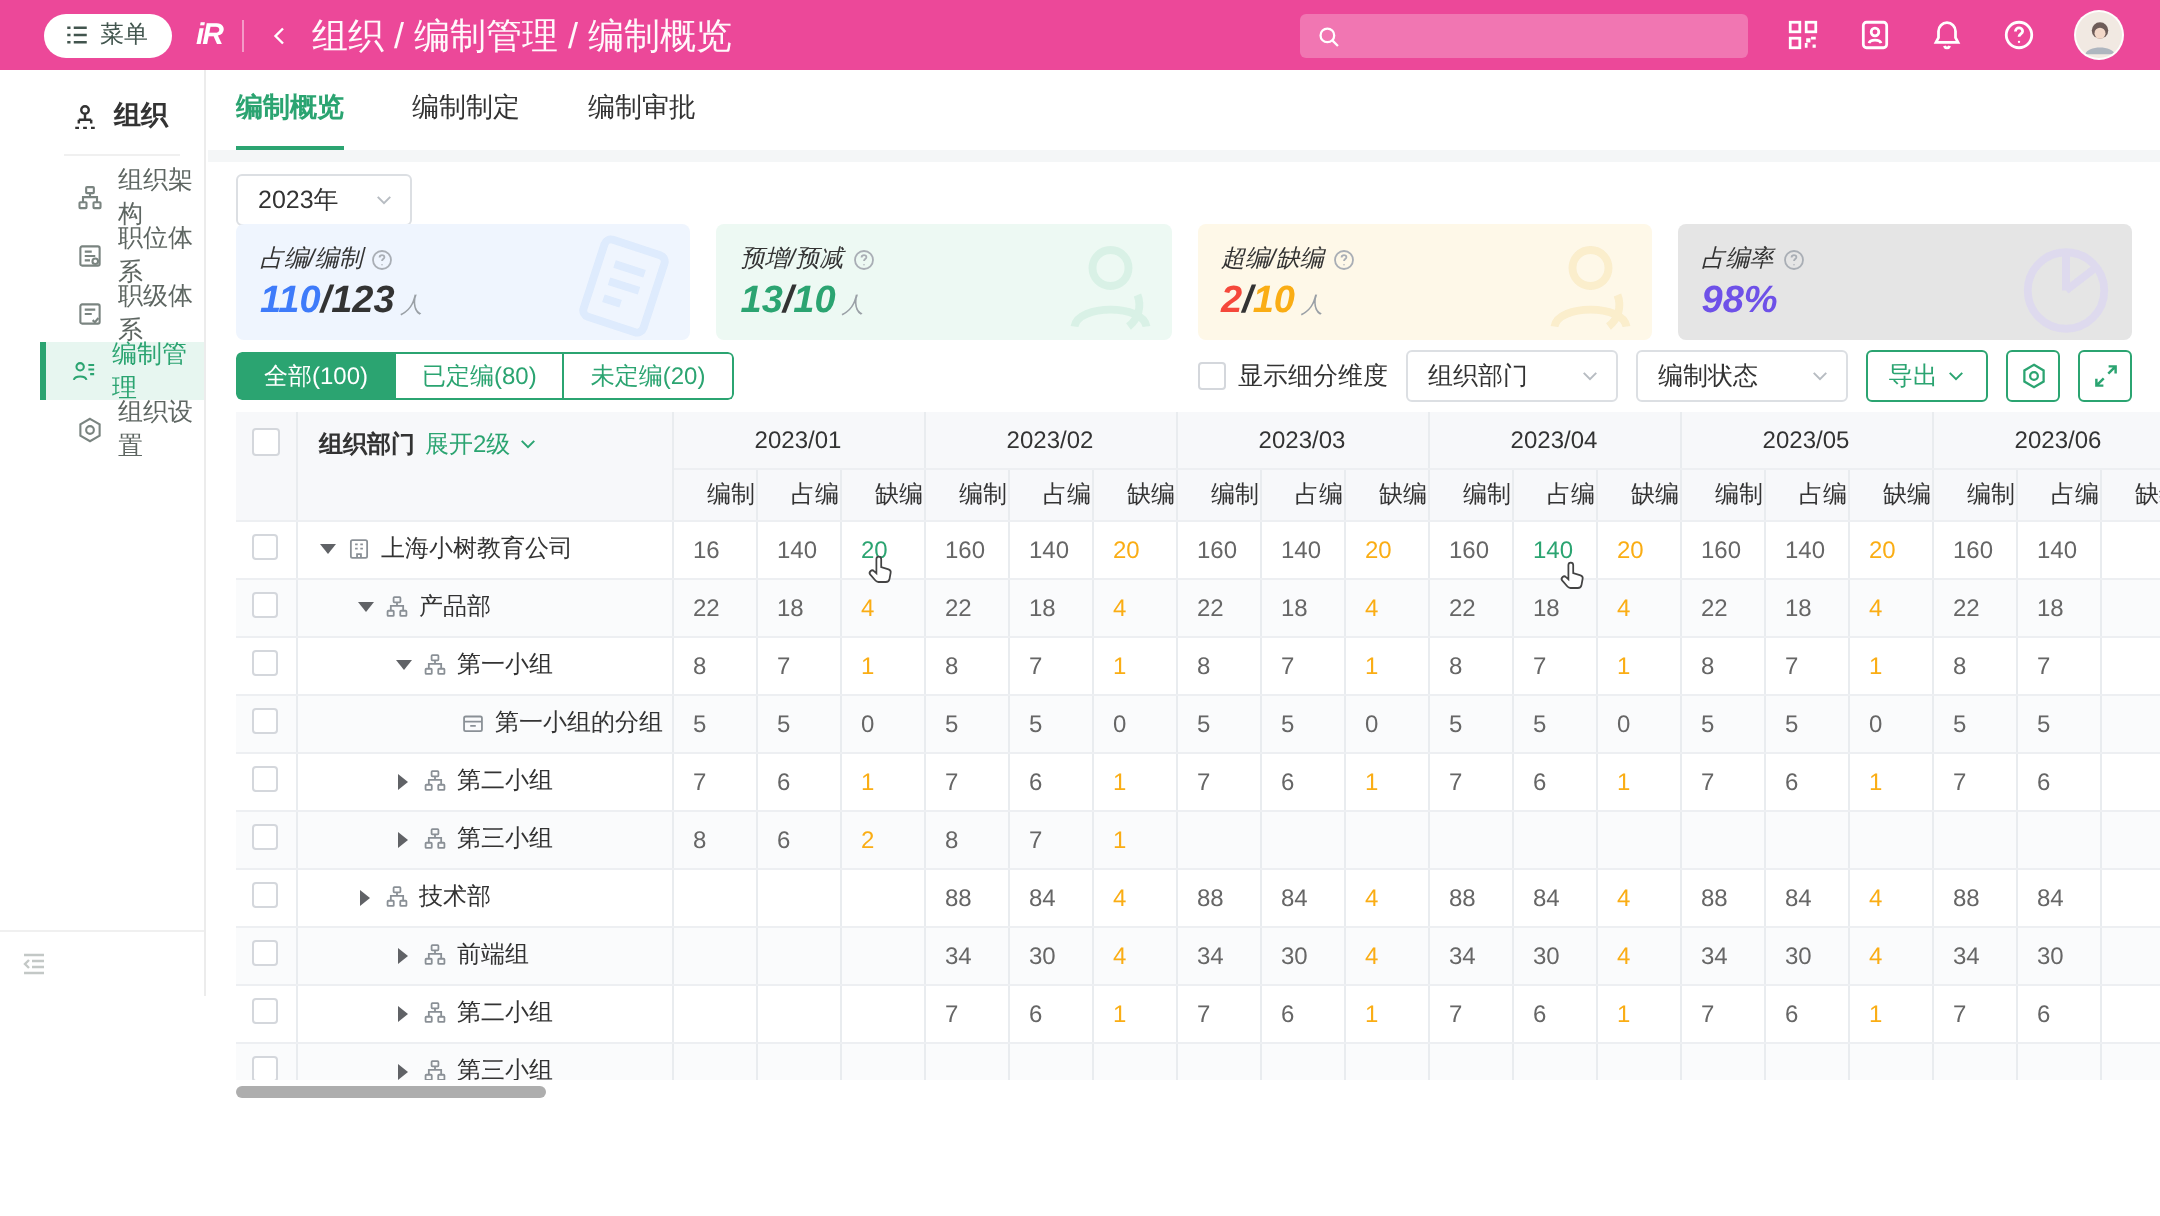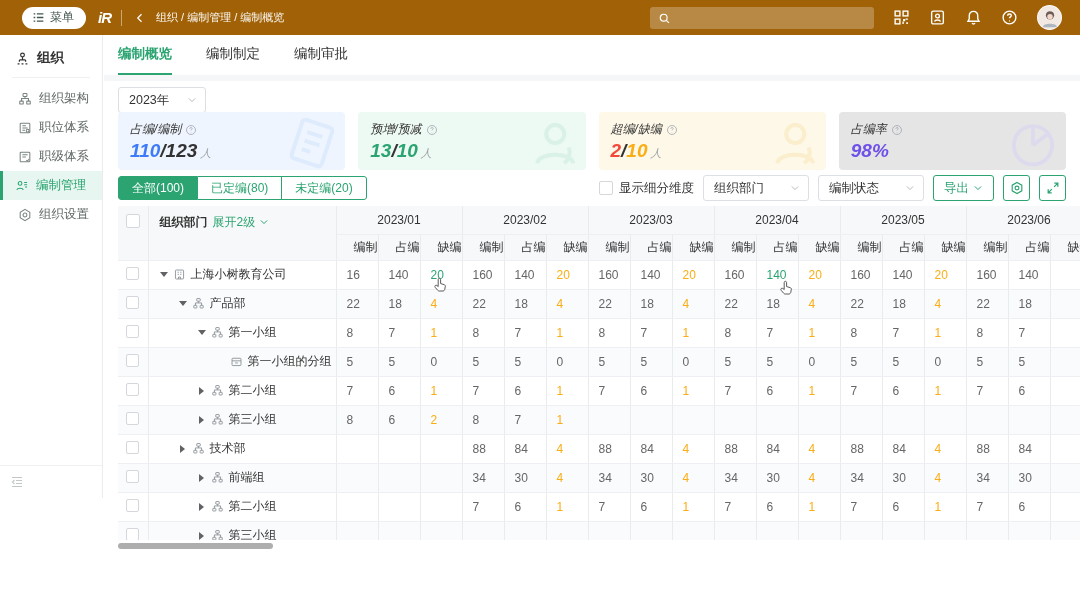--- a/index.html
+++ b/index.html
@@ -1,39 +1,39 @@
 <!DOCTYPE html>
 <html><head>
 <meta charset="utf-8">
 <style>
   * { margin:0; padding:0; box-sizing:border-box; }
   html,body { width:1080px; height:608px; overflow:hidden; }
   body { font-family:"Liberation Sans","DejaVu Sans",sans-serif; background:#fff; position:relative; font-size:13px; color:#333; }
   .page { position:absolute; inset:0; width:1080px; height:608px; }
 
   
-  .topbar { position:absolute; left:0; top:0; width:1080px; height:35px; background:#a16207; display:flex; align-items:center; z-index:30; }
+  .topbar { position:absolute; left:0; top:0; width:1080px; height:35px; background:#ec4899; display:flex; align-items:center; z-index:30; }
   .menu-pill { margin-left:22px; height:22px; padding:0 12px 0 10px; background:#fff; border:none; border-radius:11px; display:flex; align-items:center; gap:5px; font-size:12px; color:#42554e; cursor:pointer; }
   .menu-pill svg { width:13px; height:13px; stroke:#42554e; }
   .logo { font-size:15px; font-weight:bold; color:#fff; letter-spacing:-1px; margin-left:12px; font-style:italic; }
   .topbar-divider { width:1px; height:16px; background:rgba(255,255,255,.45); margin:0 12px 0 10px; }
   .back-arrow { width:16px; height:16px; display:flex; align-items:center; cursor:pointer; }
   .back-arrow svg { width:12px; height:12px; stroke:#fff; }
-  .breadcrumb { color:rgba(255,255,255,.96); font-size:11px; margin-left:6px; }
+  .breadcrumb { color:rgba(255,255,255,.96); font-size:18px; margin-left:6px; }
   .search-box { position:absolute; left:650px; top:7px; width:224px; height:22px; background:rgba(255,255,255,.25); border-radius:3px; display:flex; align-items:center; padding:0 8px; }
   .search-box input { flex:1; border:none; outline:none; background:transparent; font-size:12px; color:#fff; font-family:inherit; }
   .search-box input::placeholder { color:rgba(255,255,255,.9); }
   .search-box svg { width:13px; height:13px; stroke:#fff; flex:0 0 auto; }
   .top-icons { position:absolute; right:18px; top:0; height:35px; display:flex; align-items:center; gap:19px; }
   .top-icon { width:17px; height:17px; display:flex; cursor:pointer; }
   .top-icon svg { width:17px; height:17px; stroke:#fff; }
   .avatar { width:25px; height:25px; border-radius:50%; background:#f1e9e2; border:1.5px solid rgba(255,255,255,.9); overflow:hidden; display:flex; align-items:flex-end; justify-content:center; cursor:pointer; }
 
   
-  .sidebar { position:absolute; left:0; top:35px; width:103px; height:463px; background:#fff; border-right:1px solid #ececec; z-index:20; }
+  .sidebar { position:absolute; left:0; top:35px; width:103px; height:463px; background:#fff; border-right:1px solid #ececec; z-index:20;padding-left:20px; }
   .sb-header { display:flex; align-items:center; gap:7px; padding:14px 0 10px 15px; font-size:13.5px; font-weight:bold; color:#333; }
   .sb-header svg { width:15px; height:15px; stroke:#333; }
   .sb-divider { height:1px; background:#f0f0f0; margin:0 12px 6px 12px; }
   .sb-item { height:29px; display:flex; align-items:center; gap:7px; padding-left:15px; font-size:12.5px; color:#5e6662; cursor:pointer; border-left:3px solid transparent; }
   .sb-item svg { width:14px; height:14px; stroke:#7a8480; }
   .sb-item.active { background:#E7F6F0; color:#2BA471; border-left:3px solid #2BA471; padding-left:12px; }
   .sb-item.active svg { stroke:#2BA471; }
   .sb-bottom-divider { position:absolute; left:0; bottom:32px; width:100%; height:1px; background:#f0f0f0; }
   .collapse-btn { position:absolute; left:10px; bottom:8px; width:16px; height:16px; cursor:pointer; }
   .collapse-btn svg { width:16px; height:16px; stroke:#c3c8c6; }

